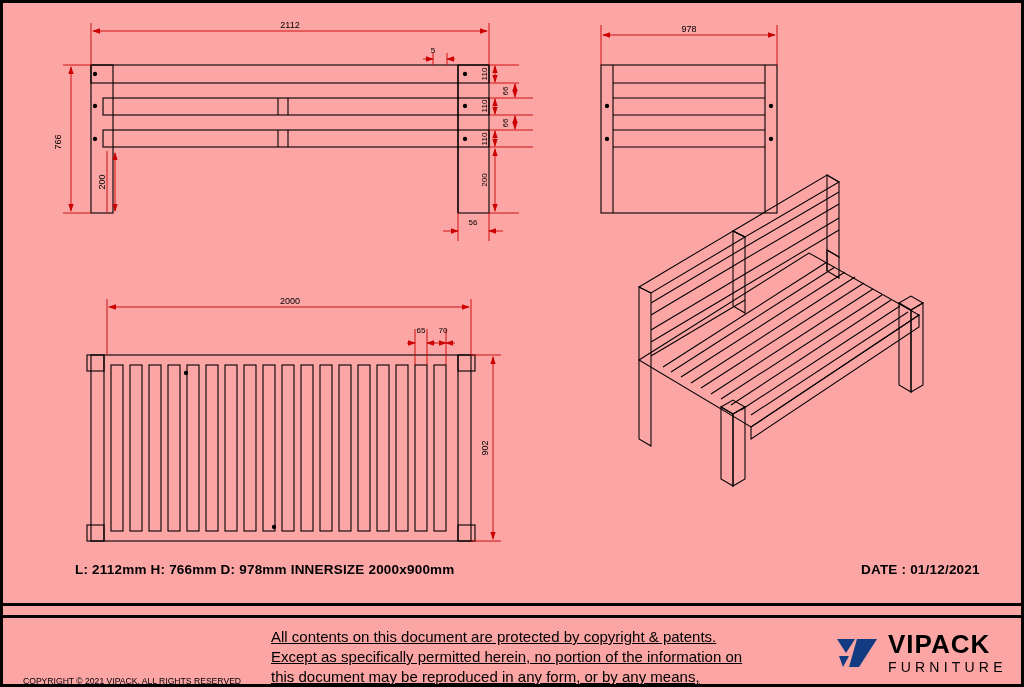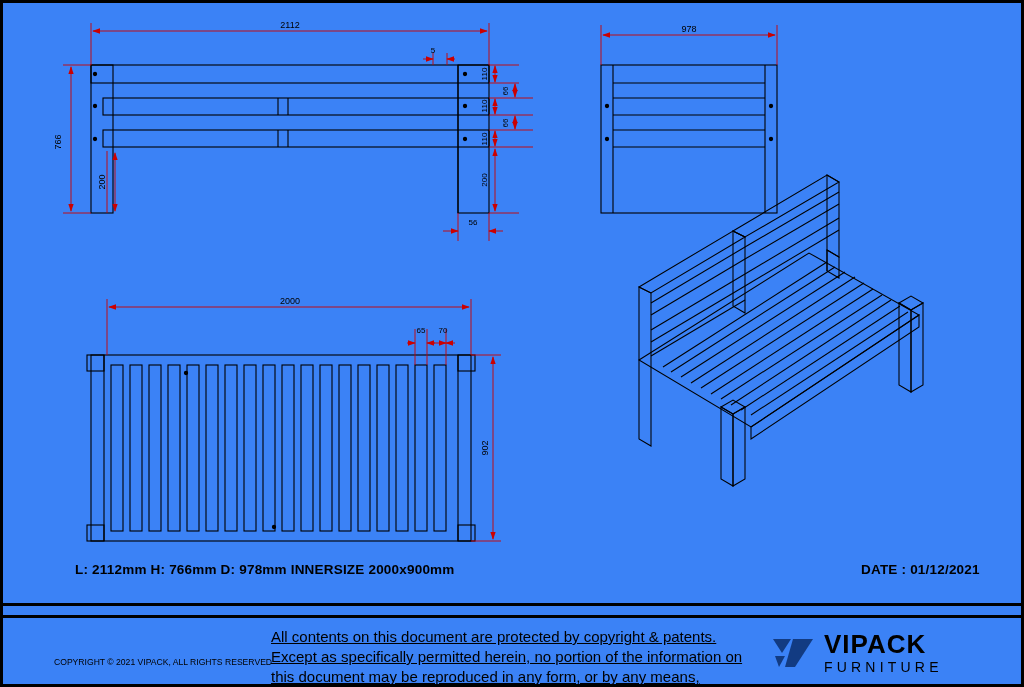--- a/index.html
+++ b/index.html
@@ -1,17 +1,17 @@
 <!DOCTYPE html>
 <html><head>
 <meta charset="utf-8">
 <style>
   html,body{margin:0;padding:0;background:#ffffff;}
   body{width:1024px;height:687px;overflow:hidden;font-family:"Liberation Sans",sans-serif;color:#000;}
-  .sheet{position:relative;width:1024px;height:687px;box-sizing:border-box;border:3px solid #000;background:#3b82f6;}
+  .sheet{position:relative;width:1024px;height:687px;box-sizing:border-box;border:3px solid #000;background:#fca5a5;}
   .inner{position:absolute;left:0;top:0;right:0;bottom:0;}
   svg{display:block;}
   .dimtxt{font-family:"Liberation Sans",sans-serif;font-size:9px;fill:#000;}
   .dimtxt.small{font-size:8px;}
   .footer-line{position:absolute;left:0;right:0;height:3px;background:#000;}
   .specline{position:absolute;font-size:13.5px;font-weight:700;letter-spacing:0.2px;white-space:nowrap;}
   .legal{position:absolute;font-size:15px;line-height:20px;color:#000;text-decoration:underline;}
   .copy{position:absolute;font-size:8.6px;color:#000;white-space:nowrap;}
   .brand{position:absolute;display:flex;align-items:center;gap:9px;}
   .brandtext{display:flex;flex-direction:column;line-height:1;}
@@ -246,24 +246,24 @@
         <text class="dimtxt" x="485" y="445" text-anchor="middle" transform="rotate(-90 485 445)">902</text>
       </g>
     </svg>
 
     <div class="specline" style="left:52px;top:559px;padding-left:20px;">L: 2112mm H: 766mm D: 978mm INNERSIZE 2000x900mm</div>
     <div class="specline" style="left:858px;top:559px;">DATE : 01/12/2021</div>
 
     <div class="footer-line" style="top:600px;"></div>
     <div class="footer-line" style="top:612px;"></div>
 
-    <div class="copy" style="left:20px;top:654px;margin-left:31px;">COPYRIGHT  © 2021 VIPACK, ALL RIGHTS RESERVED</div>
+    <div class="copy" style="left:20px;top:673px;">COPYRIGHT  © 2021 VIPACK, ALL RIGHTS RESERVED</div>
     <div class="legal" style="left:268px;top:624px;width:472px;">All contents on this document are protected by copyright &amp; patents. Except as specifically permitted herein, no portion of the information on this document may be reproduced in any form, or by any means, without prior written permission from Vipack bvba. No parts of the designs and the products can be copied or transmitted. Product and drawings under Patent and Copyright.</div>
 
-    <div class="brand" style="left:768px;top:628px;">
+    <div class="brand" style="left:832px;top:628px;">
       <svg width="44" height="34" viewBox="0 0 44 34">
         <path d="M2 3 L20 3 L11 17 Z" fill="#123b82"></path>
         <path d="M22 3 L42 3 L24 31 L14 31 Z" fill="#123b82"></path>
         <path d="M4 20 L14 20 L8 31 Z" fill="#123b82"></path>
       </svg>
       <div class="brandtext">
         <div class="b1">VIPACK</div>
         <div class="b2">FURNITURE</div>
       </div>
     </div>

